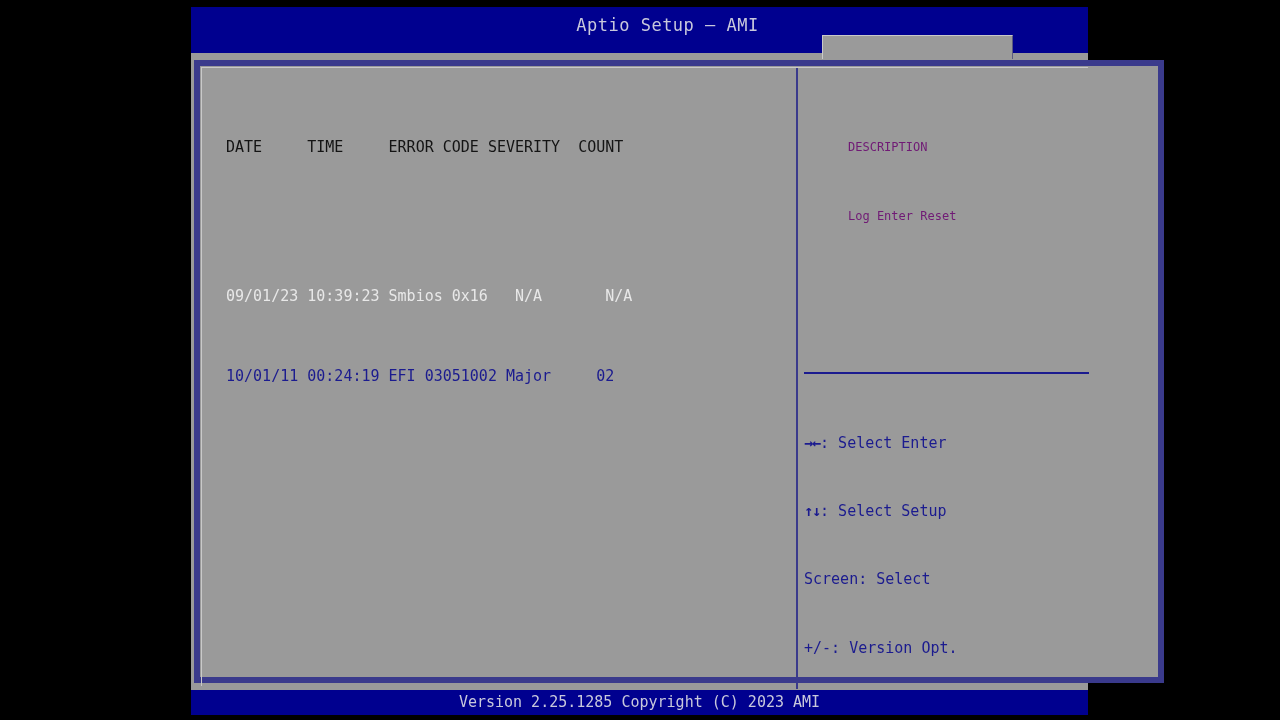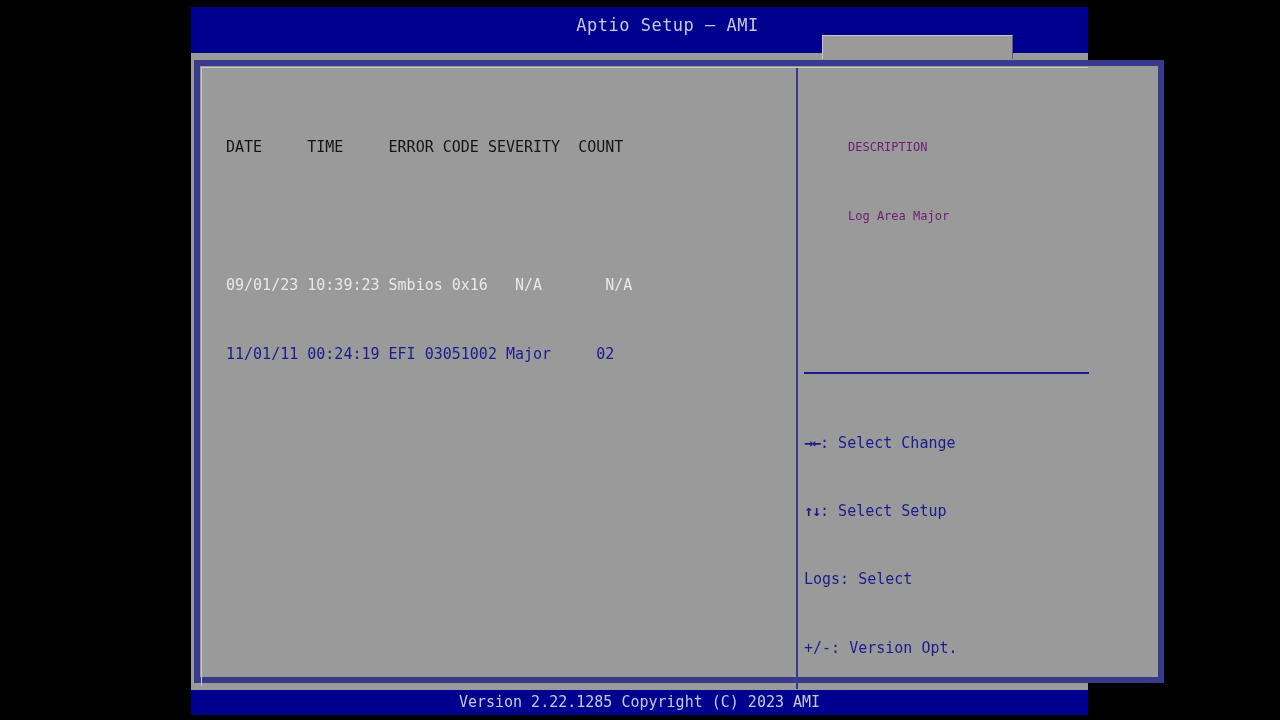--- a/index.html
+++ b/index.html
@@ -132,20 +132,21 @@
     white-space: pre;
     font-size: 15px;
     line-height: 23px;
   }
   .thead {
     color: #141414;
     white-space: pre;
   }
   .trow {
     white-space: pre;
+    margin-top: 11px;
   }
   .trow.normal  { color: #e8e8e8; }
   .trow.highlight { color: #1b1b8f; }
   .spacer-row { height: 23px; }
 
   
   #help-pane {
     position: absolute;
     left: 598px;
     top: 0px;
@@ -222,51 +223,51 @@
     <div id="body-area">
       <div id="body-inner">
 
         <div id="divider"></div>
 
         <div id="table-pane">
           <div id="table">
             <div class="thead">DATE     TIME     ERROR CODE SEVERITY  COUNT</div>
             <div class="spacer-row"></div>
             <div class="trow normal">09/01/23 10:39:23 Smbios 0x16   N/A       N/A</div>
-            <div class="trow highlight">11/01/11 00:24:19 EFI 03051002 Major     02</div>
+            <div class="trow highlight">10/01/11 00:24:19 EFI 03051002 Major     02</div>
           </div>
         </div>
 
         <div id="help-pane">
 
           <div id="desc-block">
             <div>DESCRIPTION</div>
-            <div>Log Area Major</div>
+            <div>Log Enter Reset</div>
           </div>
 
           <div id="help-rule"></div>
 
           <div id="help-block">
-            <div class="help-line"><span class="glyph">→←</span><span>: Select Change</span></div>
+            <div class="help-line"><span class="glyph">→←</span><span>: Select Enter</span></div>
             <div class="help-line"><span class="glyph">↑↓</span><span>: Select Setup</span></div>
-            <div class="help-line">Logs: Select</div>
+            <div class="help-line">Screen: Select</div>
             <div class="help-line">+/-: Version Opt.</div>
             
             
             
             
             
             
             
             
           </div>
 
         </div>
 
       </div>
     </div>
 
     <div id="footer">
-      <div id="footer-text">Version 2.22.1285 Copyright (C) 2023 AMI</div>
+      <div id="footer-text">Version 2.25.1285 Copyright (C) 2023 AMI</div>
     </div>
 
   </div>
 </div>
 
 </body></html>

